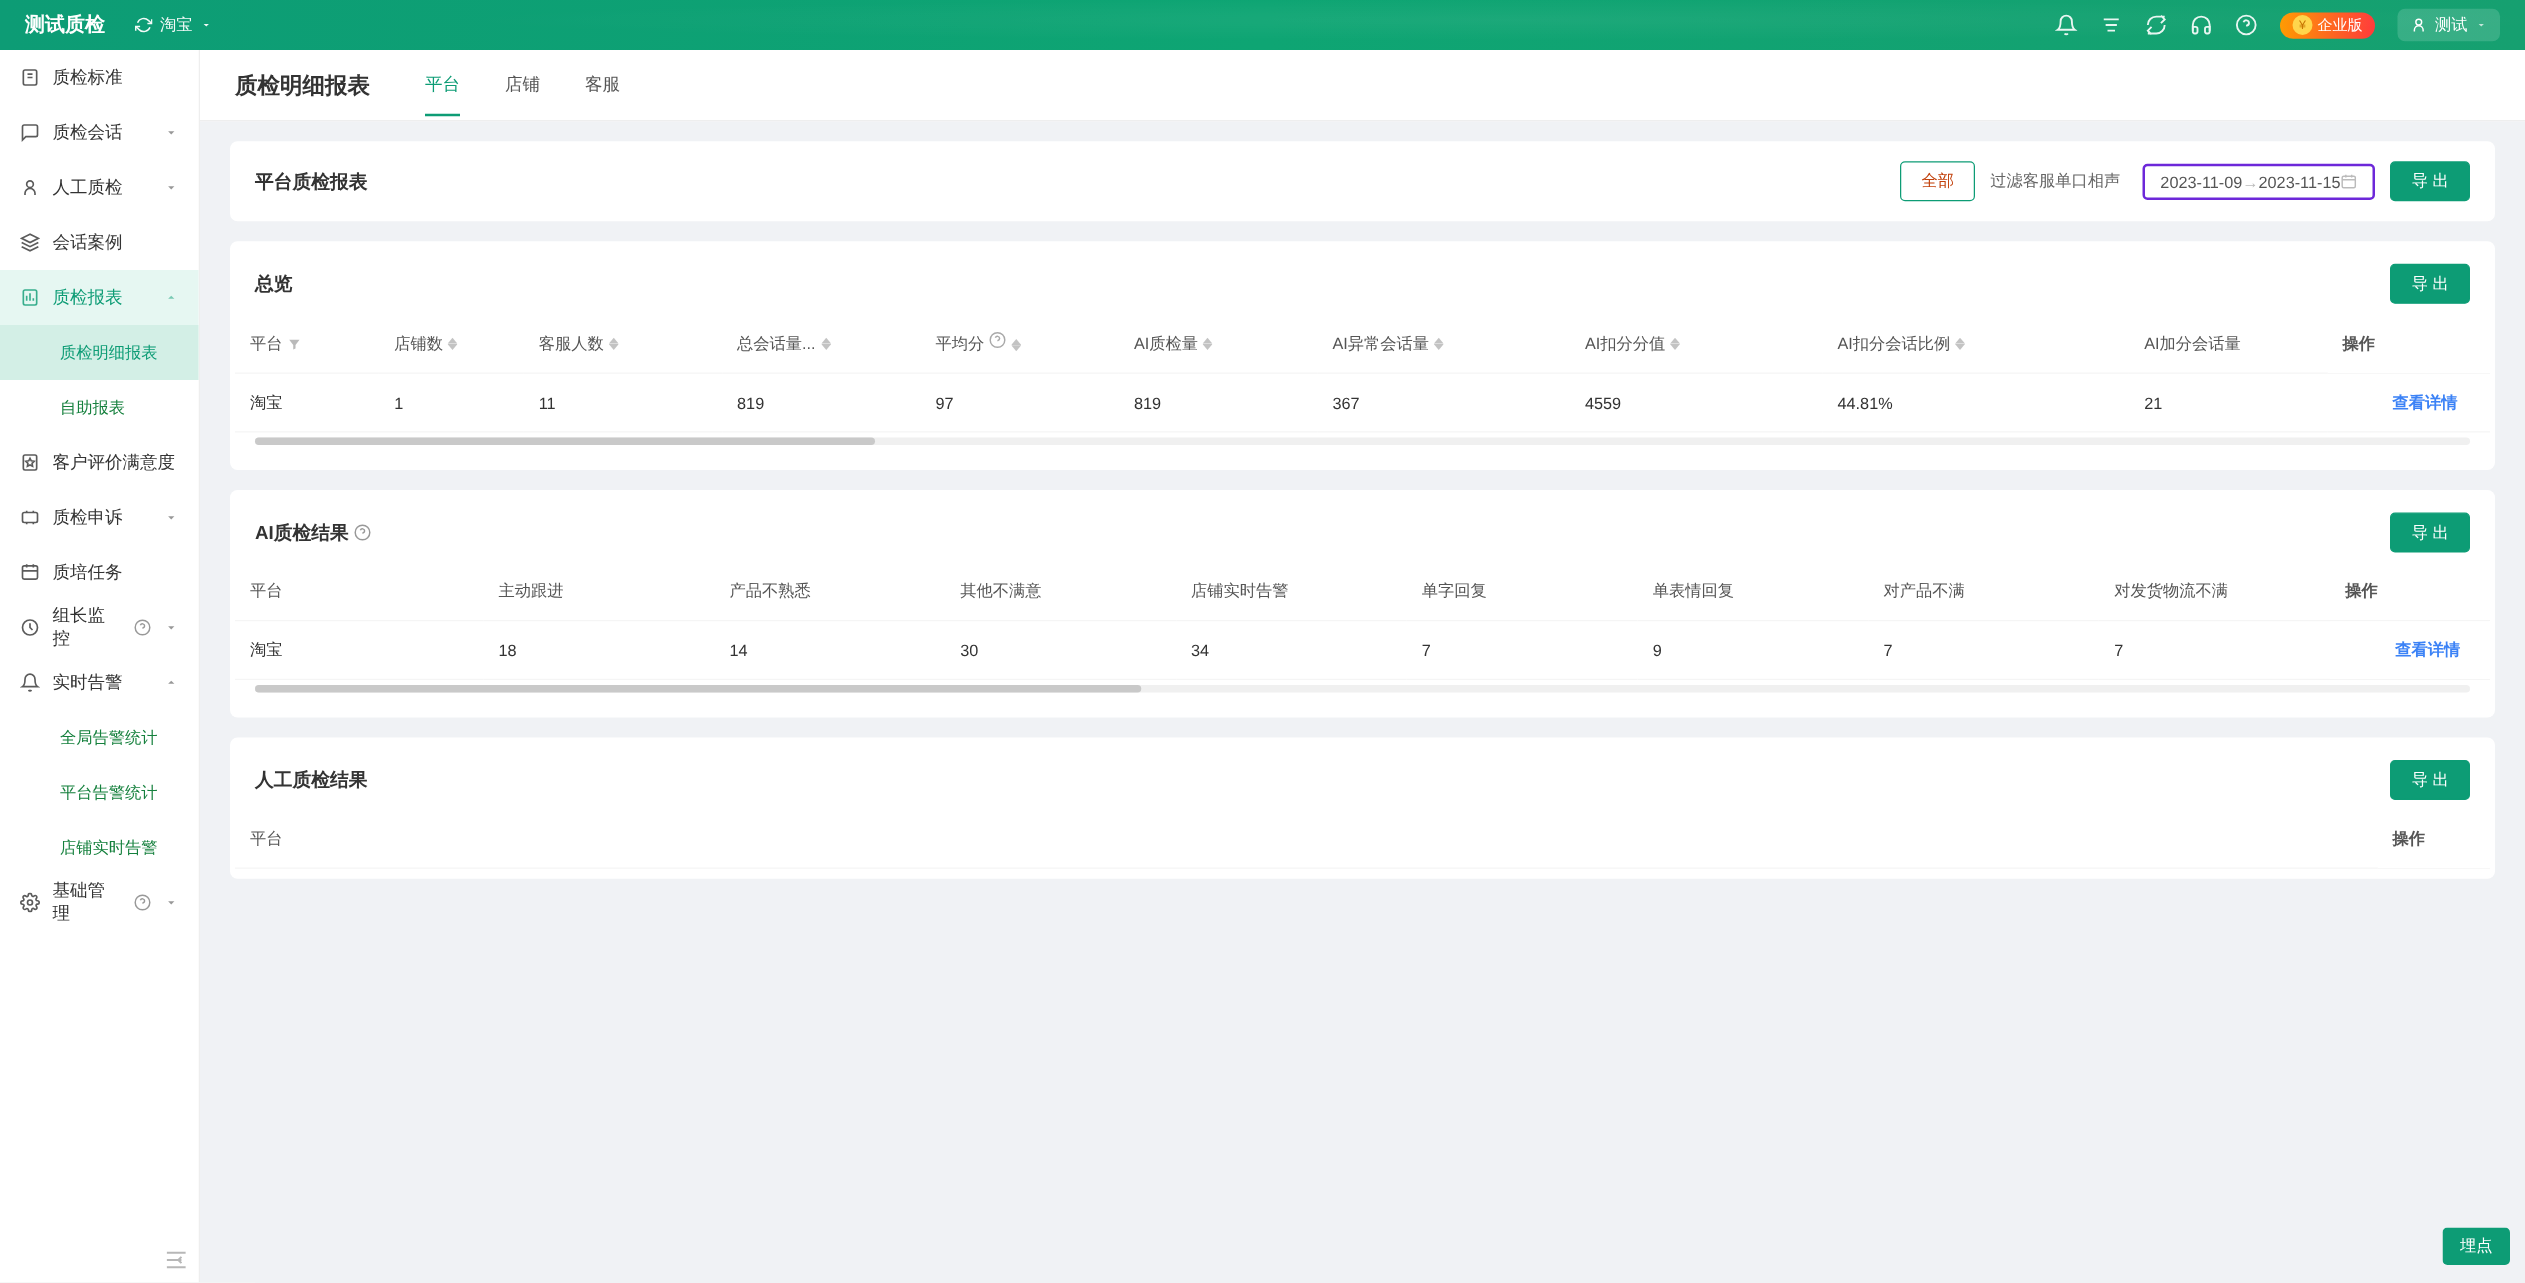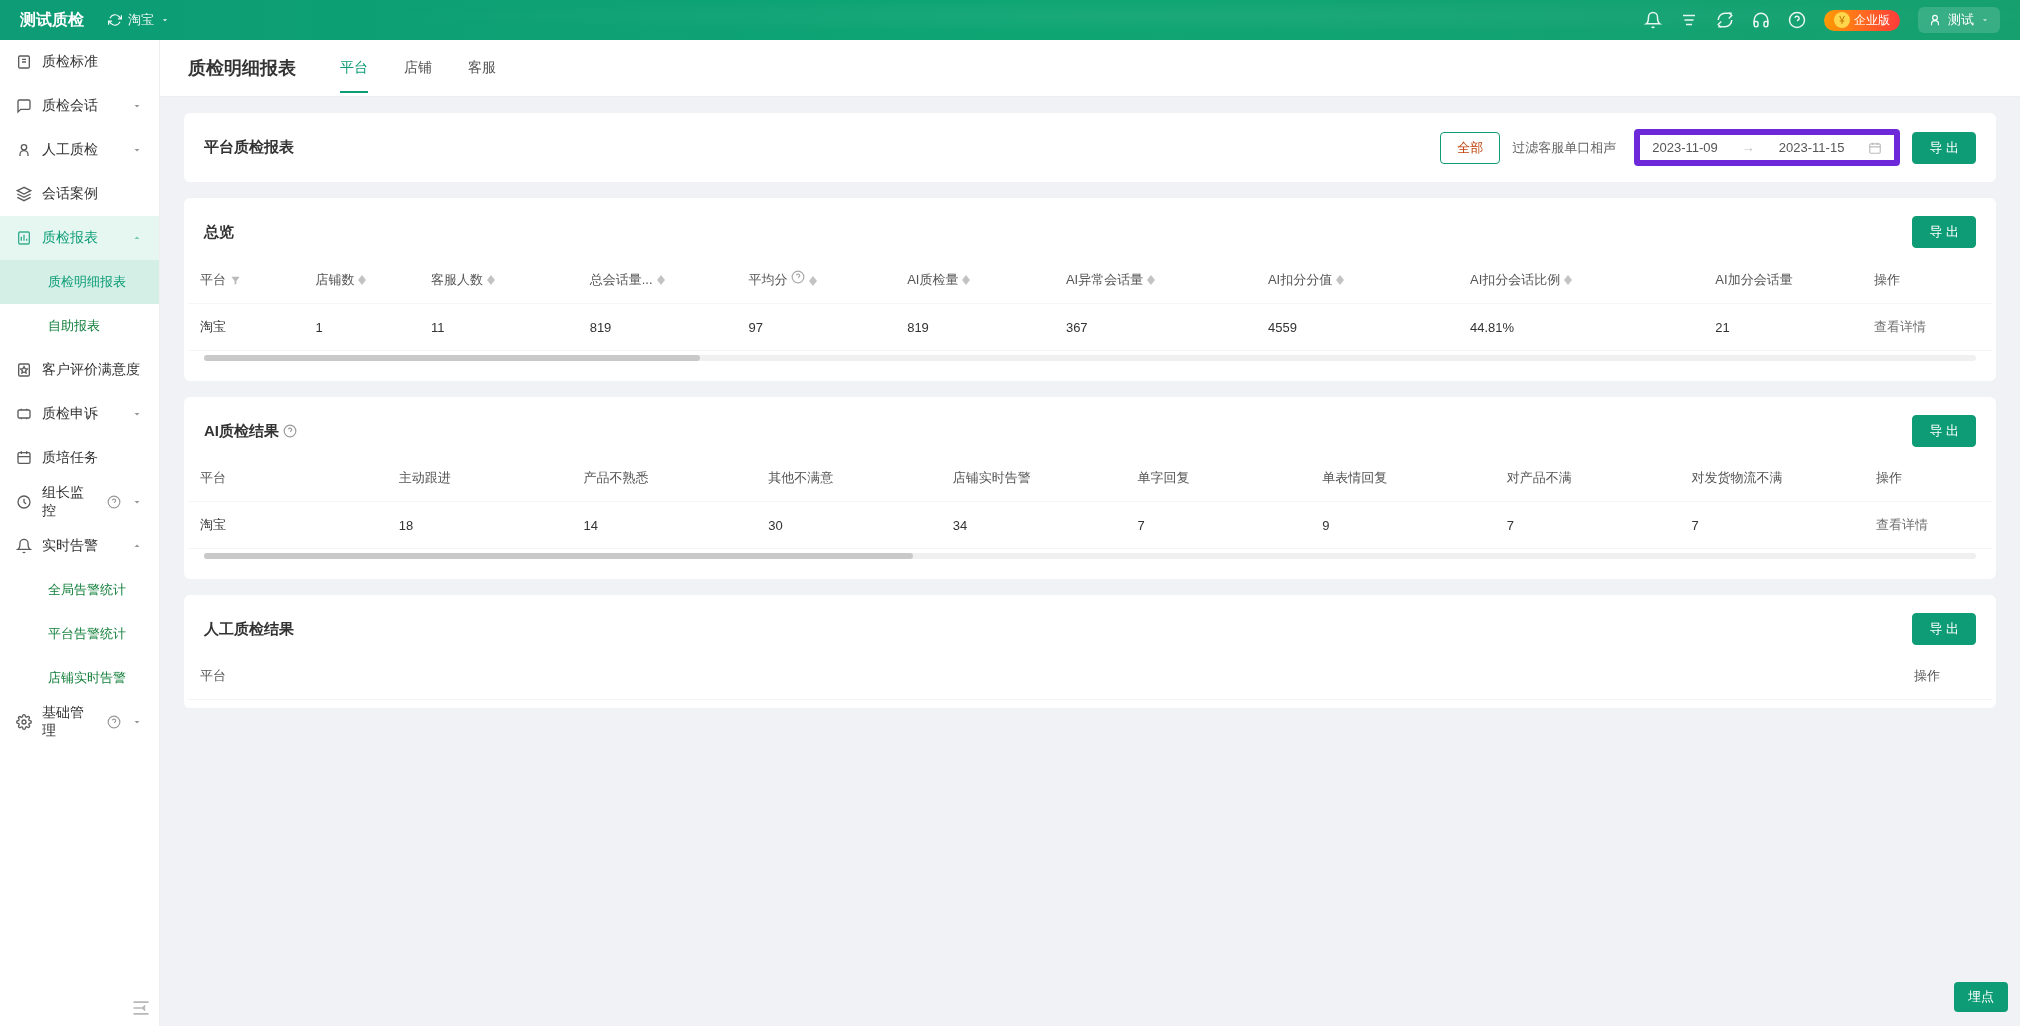--- a/index.html
+++ b/index.html
@@ -45,35 +45,35 @@
 .content { flex: 1; overflow-y: auto; padding: 16px 24px; }
 
 .card { background: #fff; border-radius: 6px; margin-bottom: 16px; }
 .card-header { display: flex; align-items: center; padding: 16px 20px; }
 .card-title { font-size: 15px; font-weight: 600; flex: 1; display: flex; align-items: center; gap: 4px; }
 .card-controls { display: flex; align-items: center; gap: 12px; }
 .btn { border: 1px solid #ddd; background: #fff; padding: 6px 16px; border-radius: 4px; cursor: pointer; font-size: 13px; }
 .btn.primary { background: #0d9c75; color: #fff; border-color: #0d9c75; }
 .btn.outline-primary { border-color: #0d9c75; color: #c2410c; margin-left: 44px; }
 .filter-text { color: #666; font-size: 13px; margin-right:6px; }
-.date-range { display: flex; align-items: center; gap: 24px; border: 6px solid #6d28d9; padding: 5px 12px; border-radius: 4px; font-size: 13px; color: #555; }
+.date-range { display: flex; align-items: center; gap: 0; border: 2px solid #6d28d9; padding: 5px 12px; border-radius: 4px; font-size: 13px; color: #555; }
 .date-range .arrow { color: #bbb; }
 .sub-header { display: flex; align-items: center; padding: 18px 20px 8px; }
 .sub-title { font-size: 15px; font-weight: 600; flex: 1; display:flex;align-items:center;gap:4px;}
 
 .table-wrap { padding: 0 4px 8px; overflow-x: hidden; position: relative; }
 .table { width: 100%; border-collapse: collapse; table-layout: fixed; }
 .table th, .table td { text-align: left; padding: 14px 12px; font-size: 13px; border-bottom: 1px solid #f5f5f5; }
 .table th { color: #555; font-weight: 500; background: #fff; }
-.table th.fixed-right, .table td.fixed-right { position: sticky; right: 0; background: #fff; box-shadow: -2px 0 4px rgba(0,0,0,.04); }
+.table th.fixed-right, .table td.fixed-right { position: sticky; right: 0; background: #fff; box-shadow: -2px 0 4px rgba(0,0,0,.04); font-weight: bold; }
 .sorter { display: inline-flex; flex-direction: column; margin-left: 4px; vertical-align: middle; line-height: 0; }
 .sorter svg { width: 8px; height: 5px; opacity: .35; }
 .filter-ic { display:inline-flex; margin-left:4px; vertical-align:middle; }
 .filter-ic svg{width:11px;height:11px;opacity:.4;}
-.link { color: #737373; cursor: pointer; }
+.link { color: #3b82f6; cursor: pointer; margin-left: 40px; }
 .help-dot { width:14px;height:14px;opacity:.5; }
 
 .hscroll { height: 6px; background: #f0f0f0; border-radius: 3px; margin: 4px 16px 12px; position: relative; }
 .hscroll-thumb { position: absolute; top: 0; height: 100%; background: #c9c9c9; border-radius: 3px; }
 
 .float-btn { position: fixed; right: 12px; bottom: 14px; background: #0d9c75; color: #fff; padding: 6px 14px; border-radius: 4px; font-size: 13px; cursor: pointer; }
 
 
 .content::-webkit-scrollbar{width:8px;} .content::-webkit-scrollbar-thumb{background:#ccc;border-radius:4px;}
 </style>

